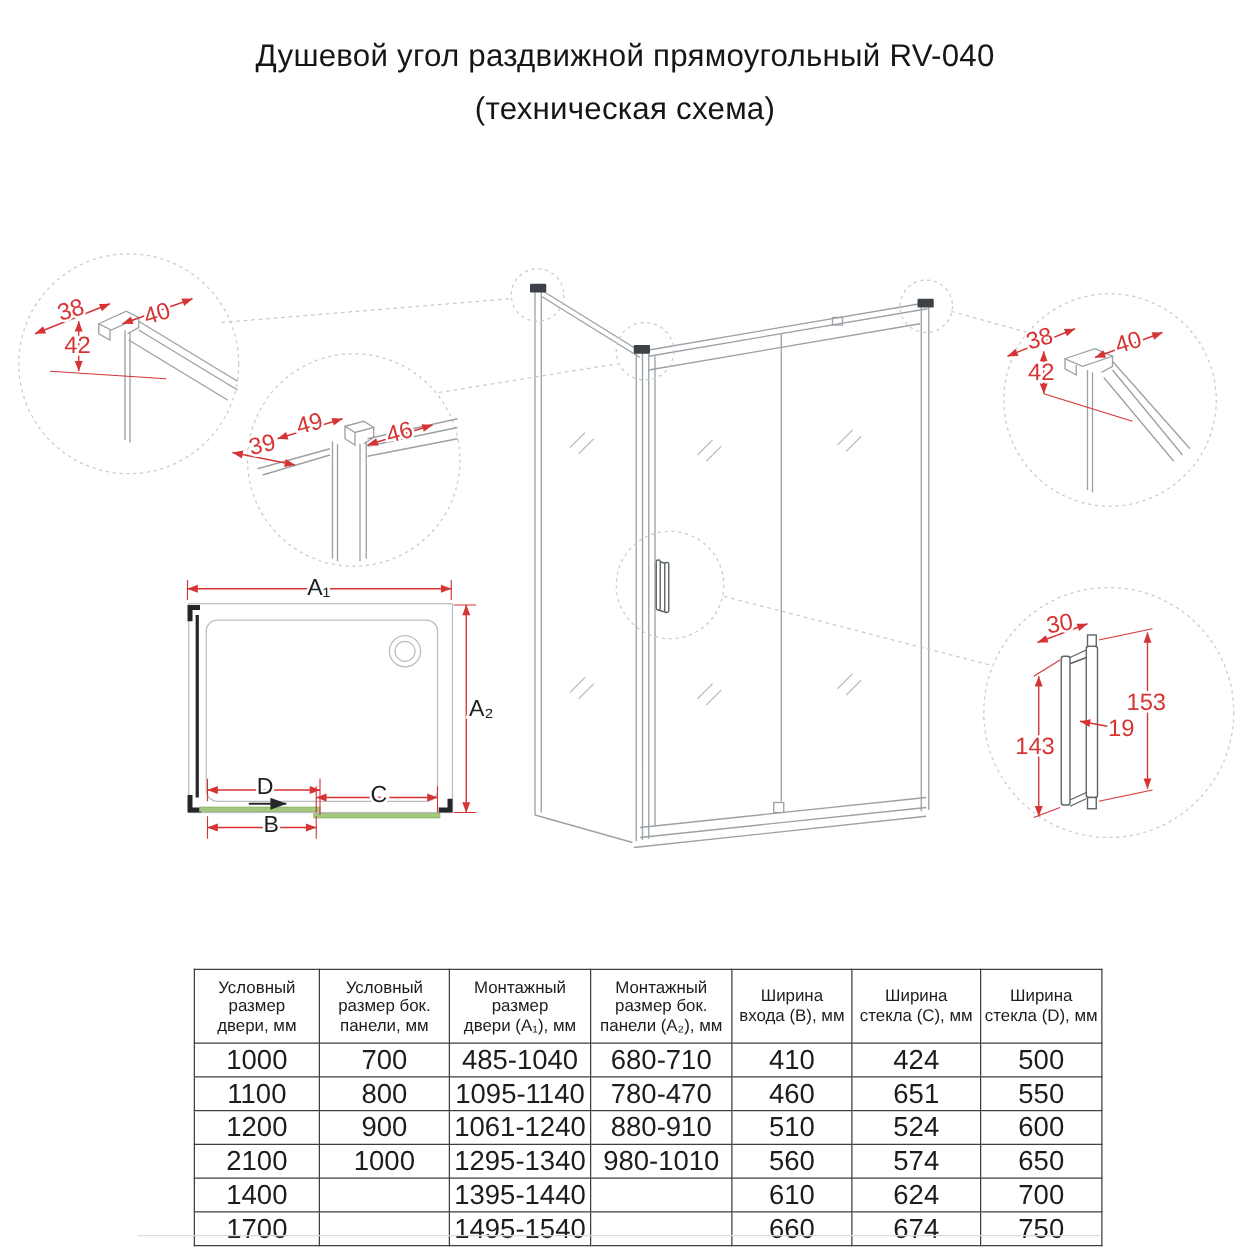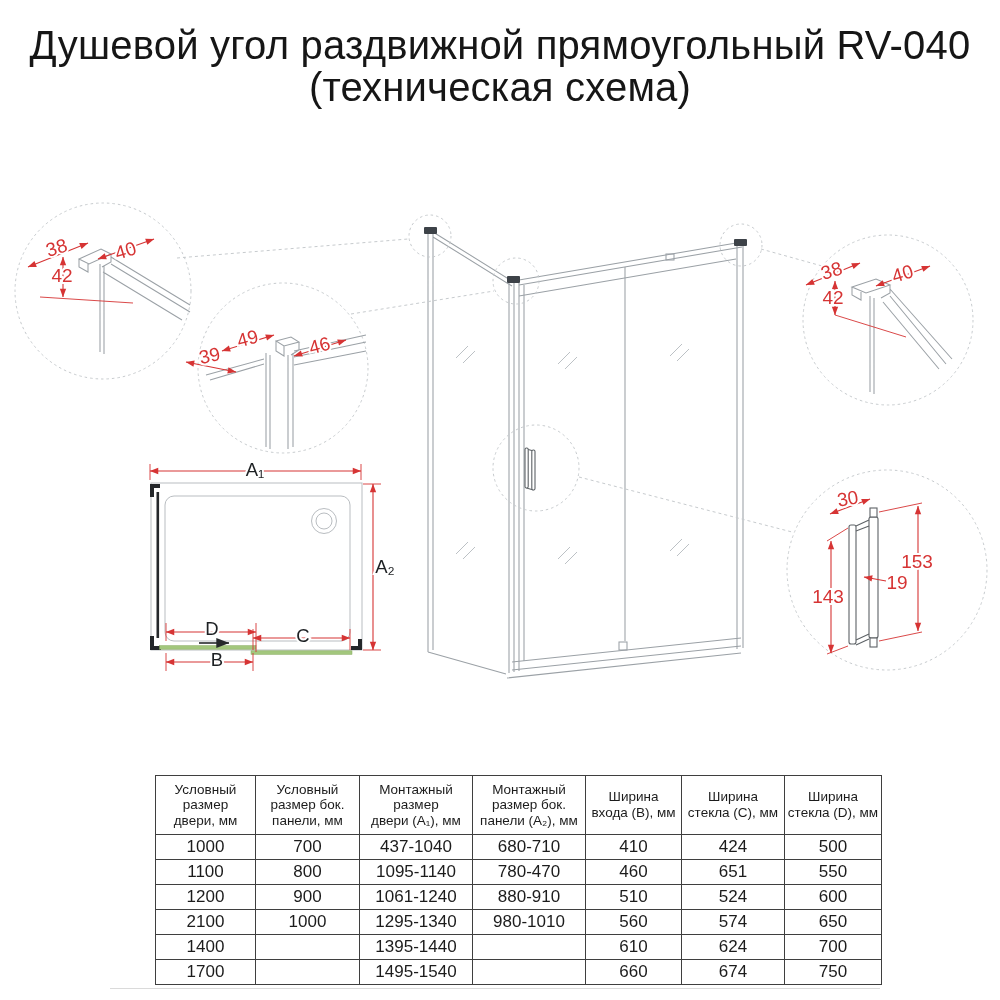--- a/index.html
+++ b/index.html
@@ -1,19 +1,19 @@
 <!DOCTYPE html>
 <html><head>
 <meta charset="utf-8">
 <style>
   html,body{margin:0;padding:0;background:#fff;}
   .canvas{position:relative;width:1000px;height:1000px;background:#ffffff;overflow:hidden;
           font-family:"Liberation Sans",sans-serif;}
   .title{position:absolute;top:24px;left:0;width:1000px;text-align:center;
-         font-size:40px;line-height:42px;color:#161616;letter-spacing:.2px;}
+         font-size:25px;line-height:42px;color:#161616;letter-spacing:.2px;}
   .drawing{position:absolute;top:195px;left:0;}
   
   text{font-family:"Liberation Sans",sans-serif;text-anchor:middle;dominant-baseline:middle;}
   .dim{font-size:19px;fill:#d63434;paint-order:stroke;stroke:#ffffff;stroke-width:4px;}
   .lbl{font-size:18.5px;fill:#1d2023;paint-order:stroke;stroke:#ffffff;stroke-width:4px;}
   .g-line{stroke:#9ba1a6;fill:none;stroke-width:1.05;}
   .g-light{stroke:#b9bdc1;fill:none;stroke-width:1;}
   .g-dark{fill:#3d4248;stroke:none;}
   .dashc{stroke:#c7cbce;fill:none;stroke-width:1;stroke-dasharray:2.5 3;}
   .leader{stroke:#c7cbce;fill:none;stroke-width:1;stroke-dasharray:3 3;}
@@ -22,21 +22,21 @@
   .blk{stroke:#26292c;fill:none;stroke-width:1.6;}
   .shine{stroke:#bcc1c5;fill:none;stroke-width:1;}
   .handle-line{stroke:#5d6266;fill:#fff;stroke-width:1.1;}
   
   .dim-table{position:absolute;left:155px;top:775px;width:726px;border-collapse:collapse;
              table-layout:fixed;}
   .dim-table th,.dim-table td{border:1px solid #3f3f3f;text-align:center;vertical-align:middle;
              color:#1c1c1c;}
   .dim-table th{font-size:13.5px;font-weight:normal;line-height:1.16;white-space:pre-line;
              height:54px;padding:2px 1px;}
-  .dim-table td{font-size:17px;height:24px;padding:0;margin-top:20px;}
+  .dim-table td{font-size:22px;height:24px;padding:0;margin-top:20px;}
   .under-line{position:absolute;left:110px;top:988px;width:770px;height:1px;background:#dadada;}
 </style>
 </head>
 <body>
 
 <div class="canvas">
 
   <div class="title">
     <div>Душевой угол раздвижной прямоугольный RV-040</div>
     <div>(техническая схема)</div>
@@ -227,21 +227,21 @@
         <th>Ширина
 стекла (C), мм</th>
         <th>Ширина
 стекла (D), мм</th>
       </tr>
     </thead>
     <tbody id="table-body">
         <tr>
           <td>1000</td>
           <td>700</td>
-          <td>437-1040</td>
+          <td>485-1040</td>
           <td>680-710</td>
           <td>410</td>
           <td>424</td>
           <td>500</td>
         </tr>
         <tr>
           <td>1100</td>
           <td>800</td>
           <td>1095-1140</td>
           <td>780-470</td>

